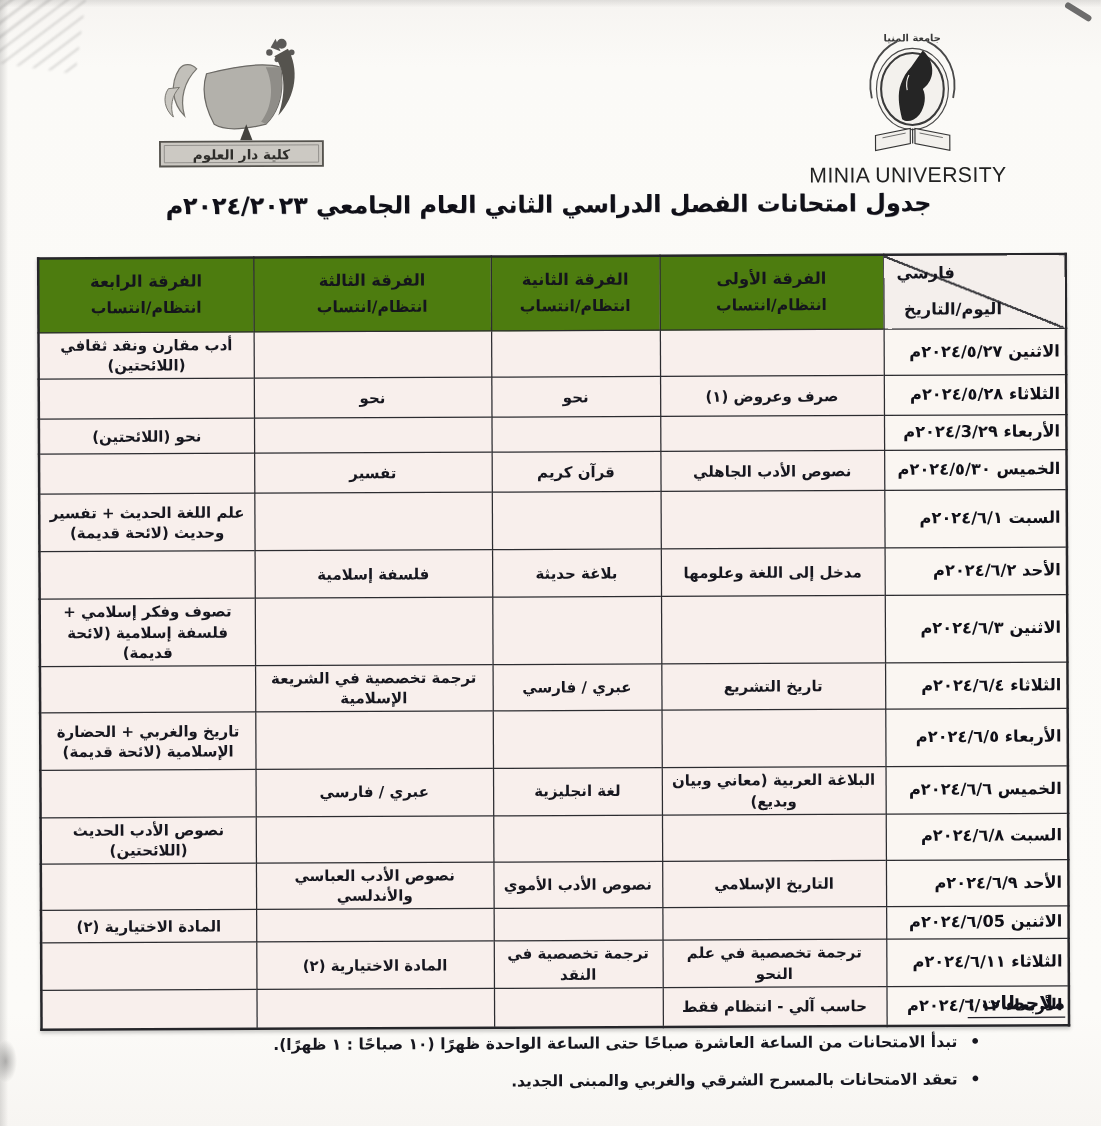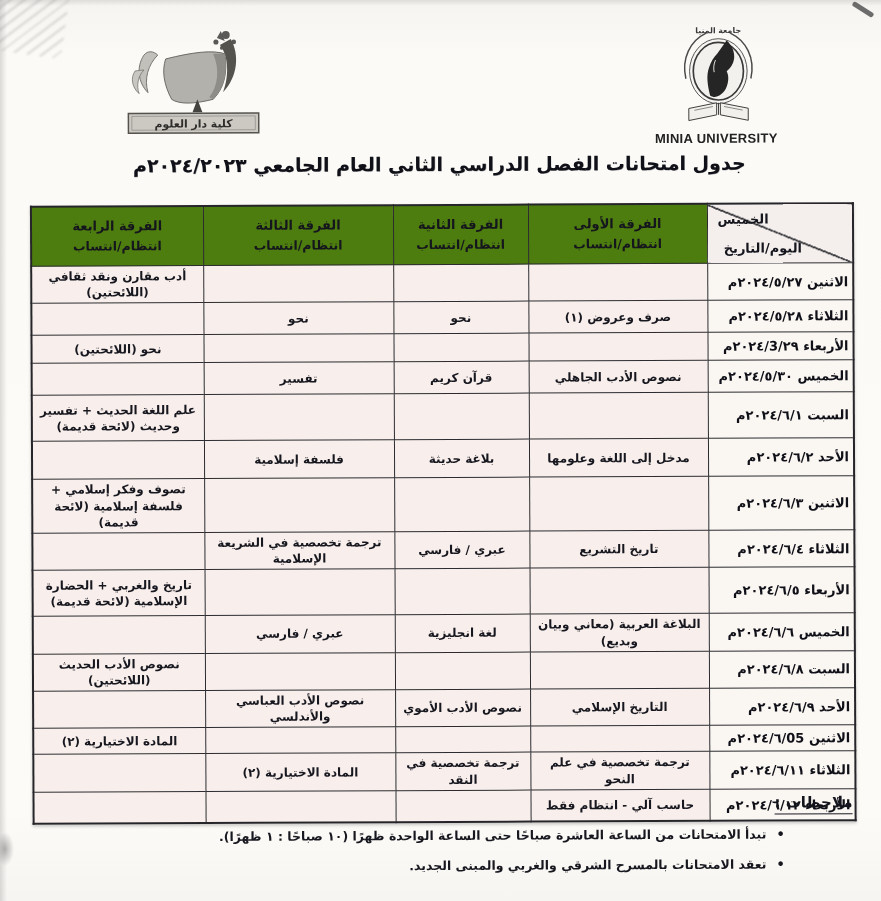--- a/index.html
+++ b/index.html
@@ -22,23 +22,23 @@
     filter:blur(1px);transform:rotate(8deg);}
   .mark-topright{position:absolute;right:6px;top:7px;width:24px;height:5px;background:#4a4a4a;
     border-radius:3px;transform:rotate(32deg);opacity:.8;}
   .blob-bottomleft{position:absolute;left:-4px;top:832px;width:18px;height:34px;
     background:radial-gradient(closest-side,rgba(90,90,90,.45),rgba(0,0,0,0));}
   .speck{position:absolute;left:705px;top:231px;width:4px;height:4px;border-radius:50%;
     background:#6f6c68;opacity:.8;}
 
   
   .logo-left{position:absolute;left:116px;top:22px;width:158px;height:118px;}
-  .logo-right{position:absolute;left:645px;top:26px;width:134px;height:118px;text-align:right;}
+  .logo-right{position:absolute;left:673px;top:26px;width:134px;height:118px;text-align:left;}
   .logo-right .en-name{
-    font-family:"Liberation Sans",sans-serif;font-weight:bold;font-size:13px;
+    font-family:"Liberation Sans",sans-serif;font-weight:normal;font-size:17px;
     letter-spacing:.3px;color:#222;margin-top:-2px;white-space:nowrap;
   }
 
   
   .doc-title{
     position:absolute;top:153px;left:0;width:100%;text-align:center;
     font-size:19px;font-weight:bold;color:#101018;
     text-shadow:.4px .4px 0 rgba(20,20,30,.35);
   }
 
@@ -151,21 +151,21 @@
         <colgroup>
           <col style="width:146px">
             <col style="width:179px">
             <col style="width:135px">
           <col style="width:190px">
             <col style="width:172px">
         </colgroup>
         <thead>
           <tr>
             <th class="corner">
-              <span class="c-top">الخميس</span>
+              <span class="c-top">فارسي</span>
               <span class="c-bottom">اليوم/التاريخ</span>
             </th>
             <th>
               <span>الفرقة الأولى</span>
               <span class="th-sub">انتظام/انتساب</span>
             </th>
             <th>
               <span>الفرقة الثانية</span>
               <span class="th-sub">انتظام/انتساب</span>
             </th>

